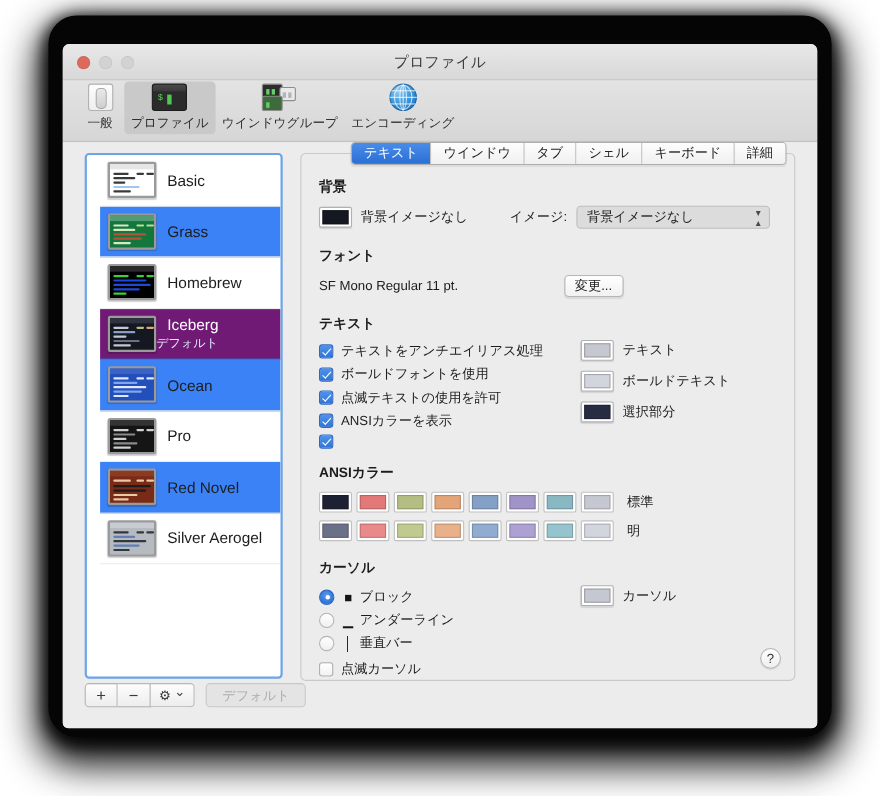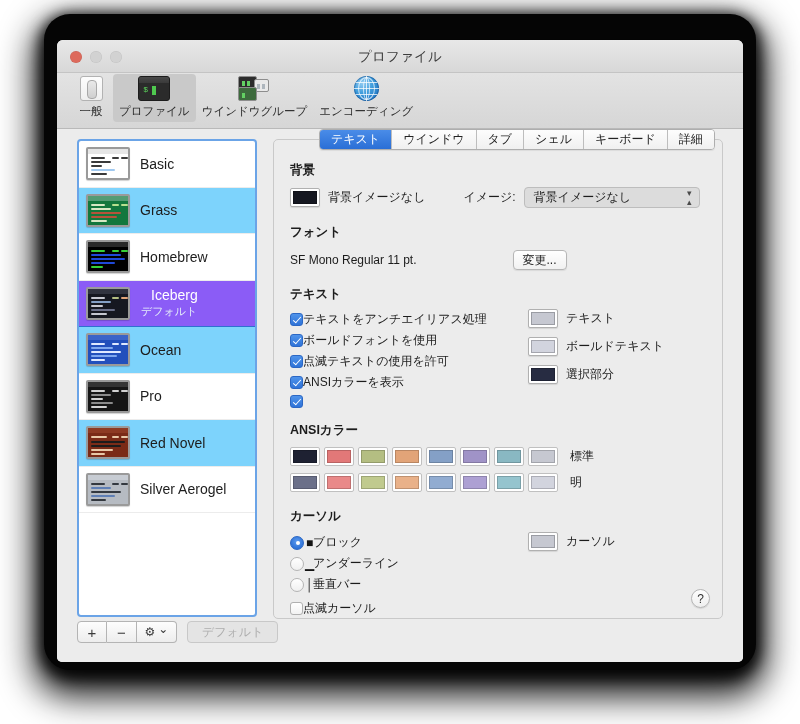--- a/index.html
+++ b/index.html
@@ -148,23 +148,24 @@
     background: #ffffff;
     border: 2px solid #6ba4e7;
     border-radius: 4px;
     overflow: hidden;
     position: relative;
   }
   .profile-row {
     display: flex; align-items: center;
     height: 46.5px; padding-left: 7px;
     border-bottom: 1px solid #ececec;
-  }
-  .profile-row.alt { background: #7dd3fc; }
-  .profile-row.selected { background: #8b5cf6; border-bottom-color:#2f6fd0;gap:11px; }
+    margin-left: 12px;
+  }
+  .profile-row.alt { background: #3b82f6; }
+  .profile-row.selected { background: #701a75; border-bottom-color:#2f6fd0; }
   .thumb {
     width: 44px; height: 33px; flex: none;
     border: 2px solid #9a9a9a; border-radius: 2px;
     position: relative; overflow: hidden;
     box-shadow: 0 1px 1px rgba(0,0,0,.18);
   }
   .thumb .tbar { position:absolute; left:0; right:0; top:0; height:5px; background: rgba(255,255,255,.28); }
   .thumb .ln { position:absolute; height:2px; border-radius:1px; }
   .pname { margin-left: 10px; font-size: 14px; color: #1d1d1d; line-height: 1.15; }
   .profile-row.selected .pname { color: #ffffff; }
@@ -269,21 +270,21 @@
     background: linear-gradient(to bottom,#4f93ea,#2f73d8);
     border-color: #2b67c4;
   }
   .cb.on::after {
     content: "";
     position: absolute; left: 4px; top: 1px;
     width: 3px; height: 7px;
     border: solid #fff; border-width: 0 1.8px 1.8px 0;
     transform: rotate(42deg);
   }
-  .cb-row { display: flex; align-items: center; margin-top: 4px; }
+  .cb-row { display: flex; align-items: center; gap: 7px; margin-top: 4px; }
   .cb-label { font-size: 12px; color: #1c1c1c; }
 
   .radio {
     width: 14px; height: 14px; flex: none; border-radius: 50%;
     border: 1px solid #b4b4b4;
     background: linear-gradient(to bottom,#ffffff,#f0f0f0);
     position: relative;
   }
   .radio.on {
     background: radial-gradient(circle at 50% 38%, #5d9bee 0%, #2f73d8 70%);

